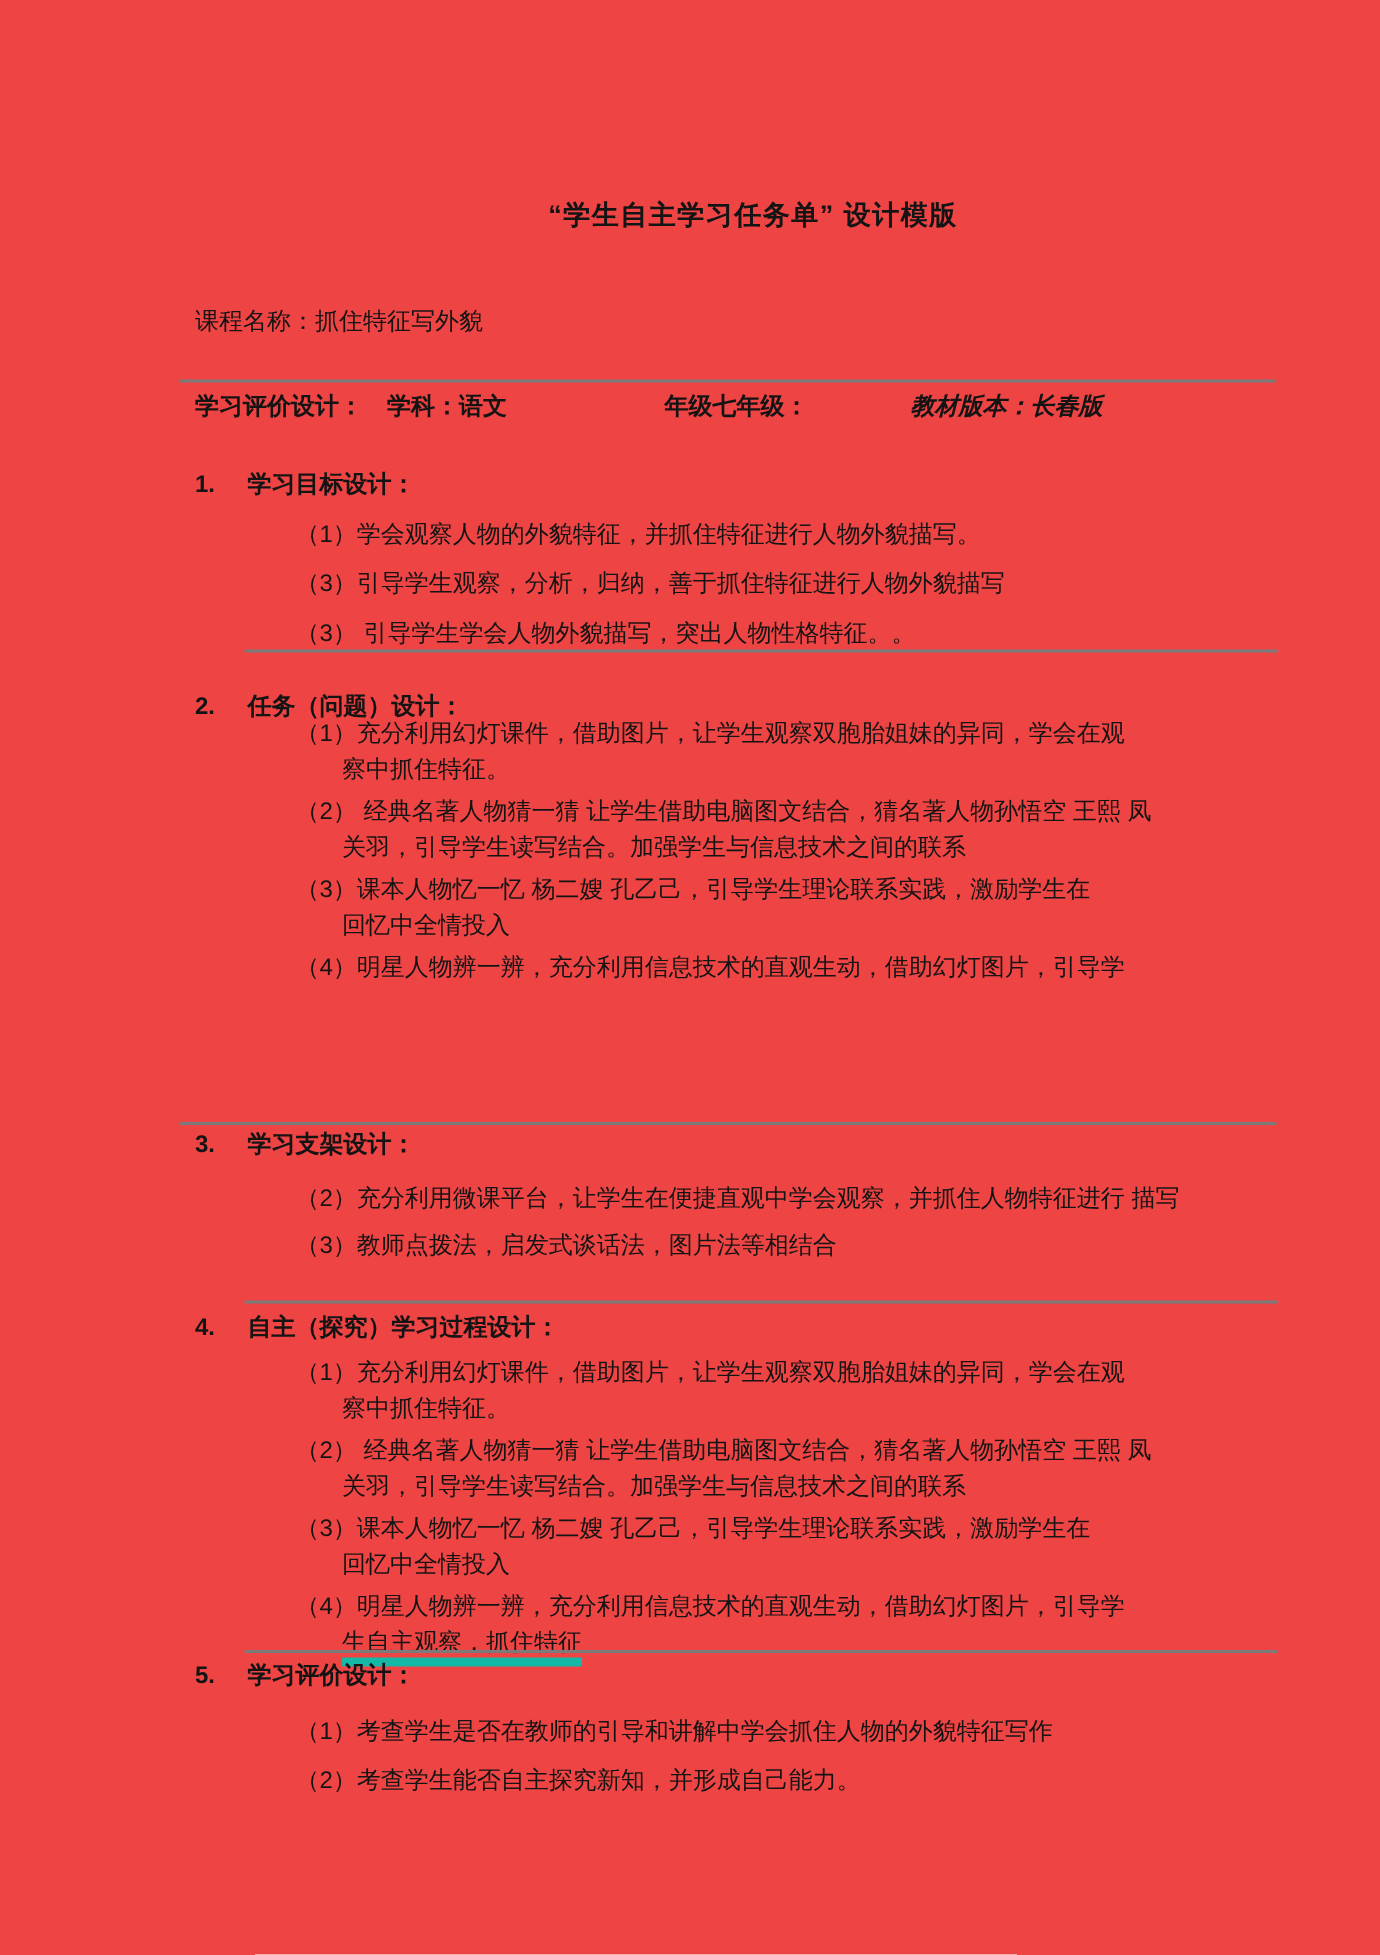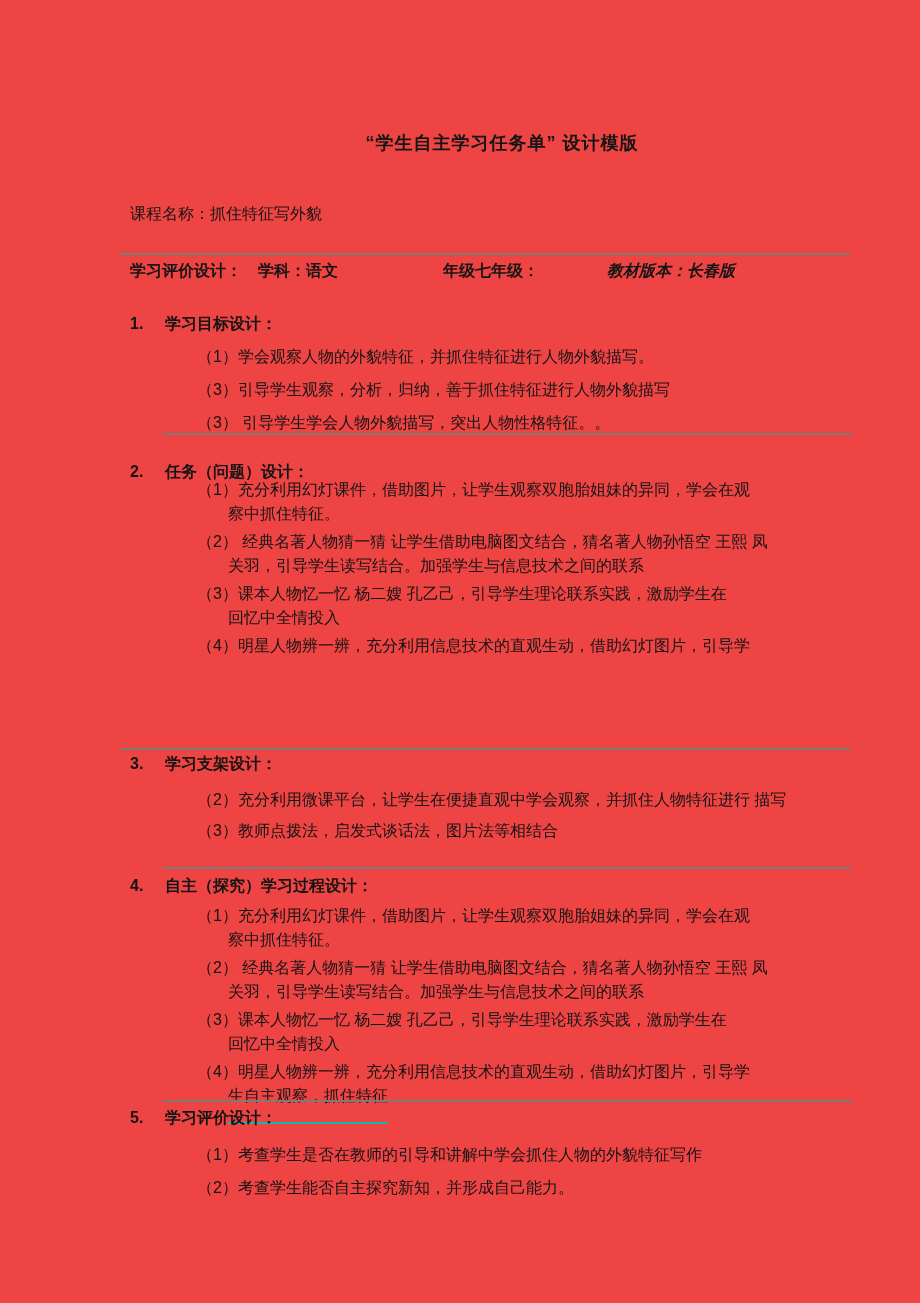--- a/index.html
+++ b/index.html
@@ -24,21 +24,21 @@
   .f1{left:0;}.f2{left:128px;text-align:center;}.f3{left:313px;}.f4{left:477px;font-style:italic;}
   .sec-head{position:absolute;left:130px;font-size:16px;line-height:24px;white-space:nowrap;font-weight:700;}
   .sec-head .num{display:inline-block;width:35px;}
   .sec-items{position:absolute;left:197px;font-size:16px;}
   .ln{white-space:nowrap;}
   .cont{padding-left:31px;}
   .lh33 .ln{line-height:33px;}
   .lh31 .ln{line-height:31px;}
   .para .ln{line-height:24px;}
   .para .item{margin-bottom:4px;}
-  .ul{border-bottom:2px solid #14b8a6;padding-bottom:18px;}
+  .ul{border-bottom:6px solid #14b8a6;padding-bottom:1px;}
   .h1{top:312px;} .b1{top:340px;}
   .h2{top:460px;} .b2{top:478px;}
   .h3{top:752px;} .b3{top:784px;}
   .h4{top:874px;} .b4{top:904px;}
   .h5{top:1106px;} .b5{top:1138px;}
 </style>
 </head>
 <body>
 
 <div class="page">

